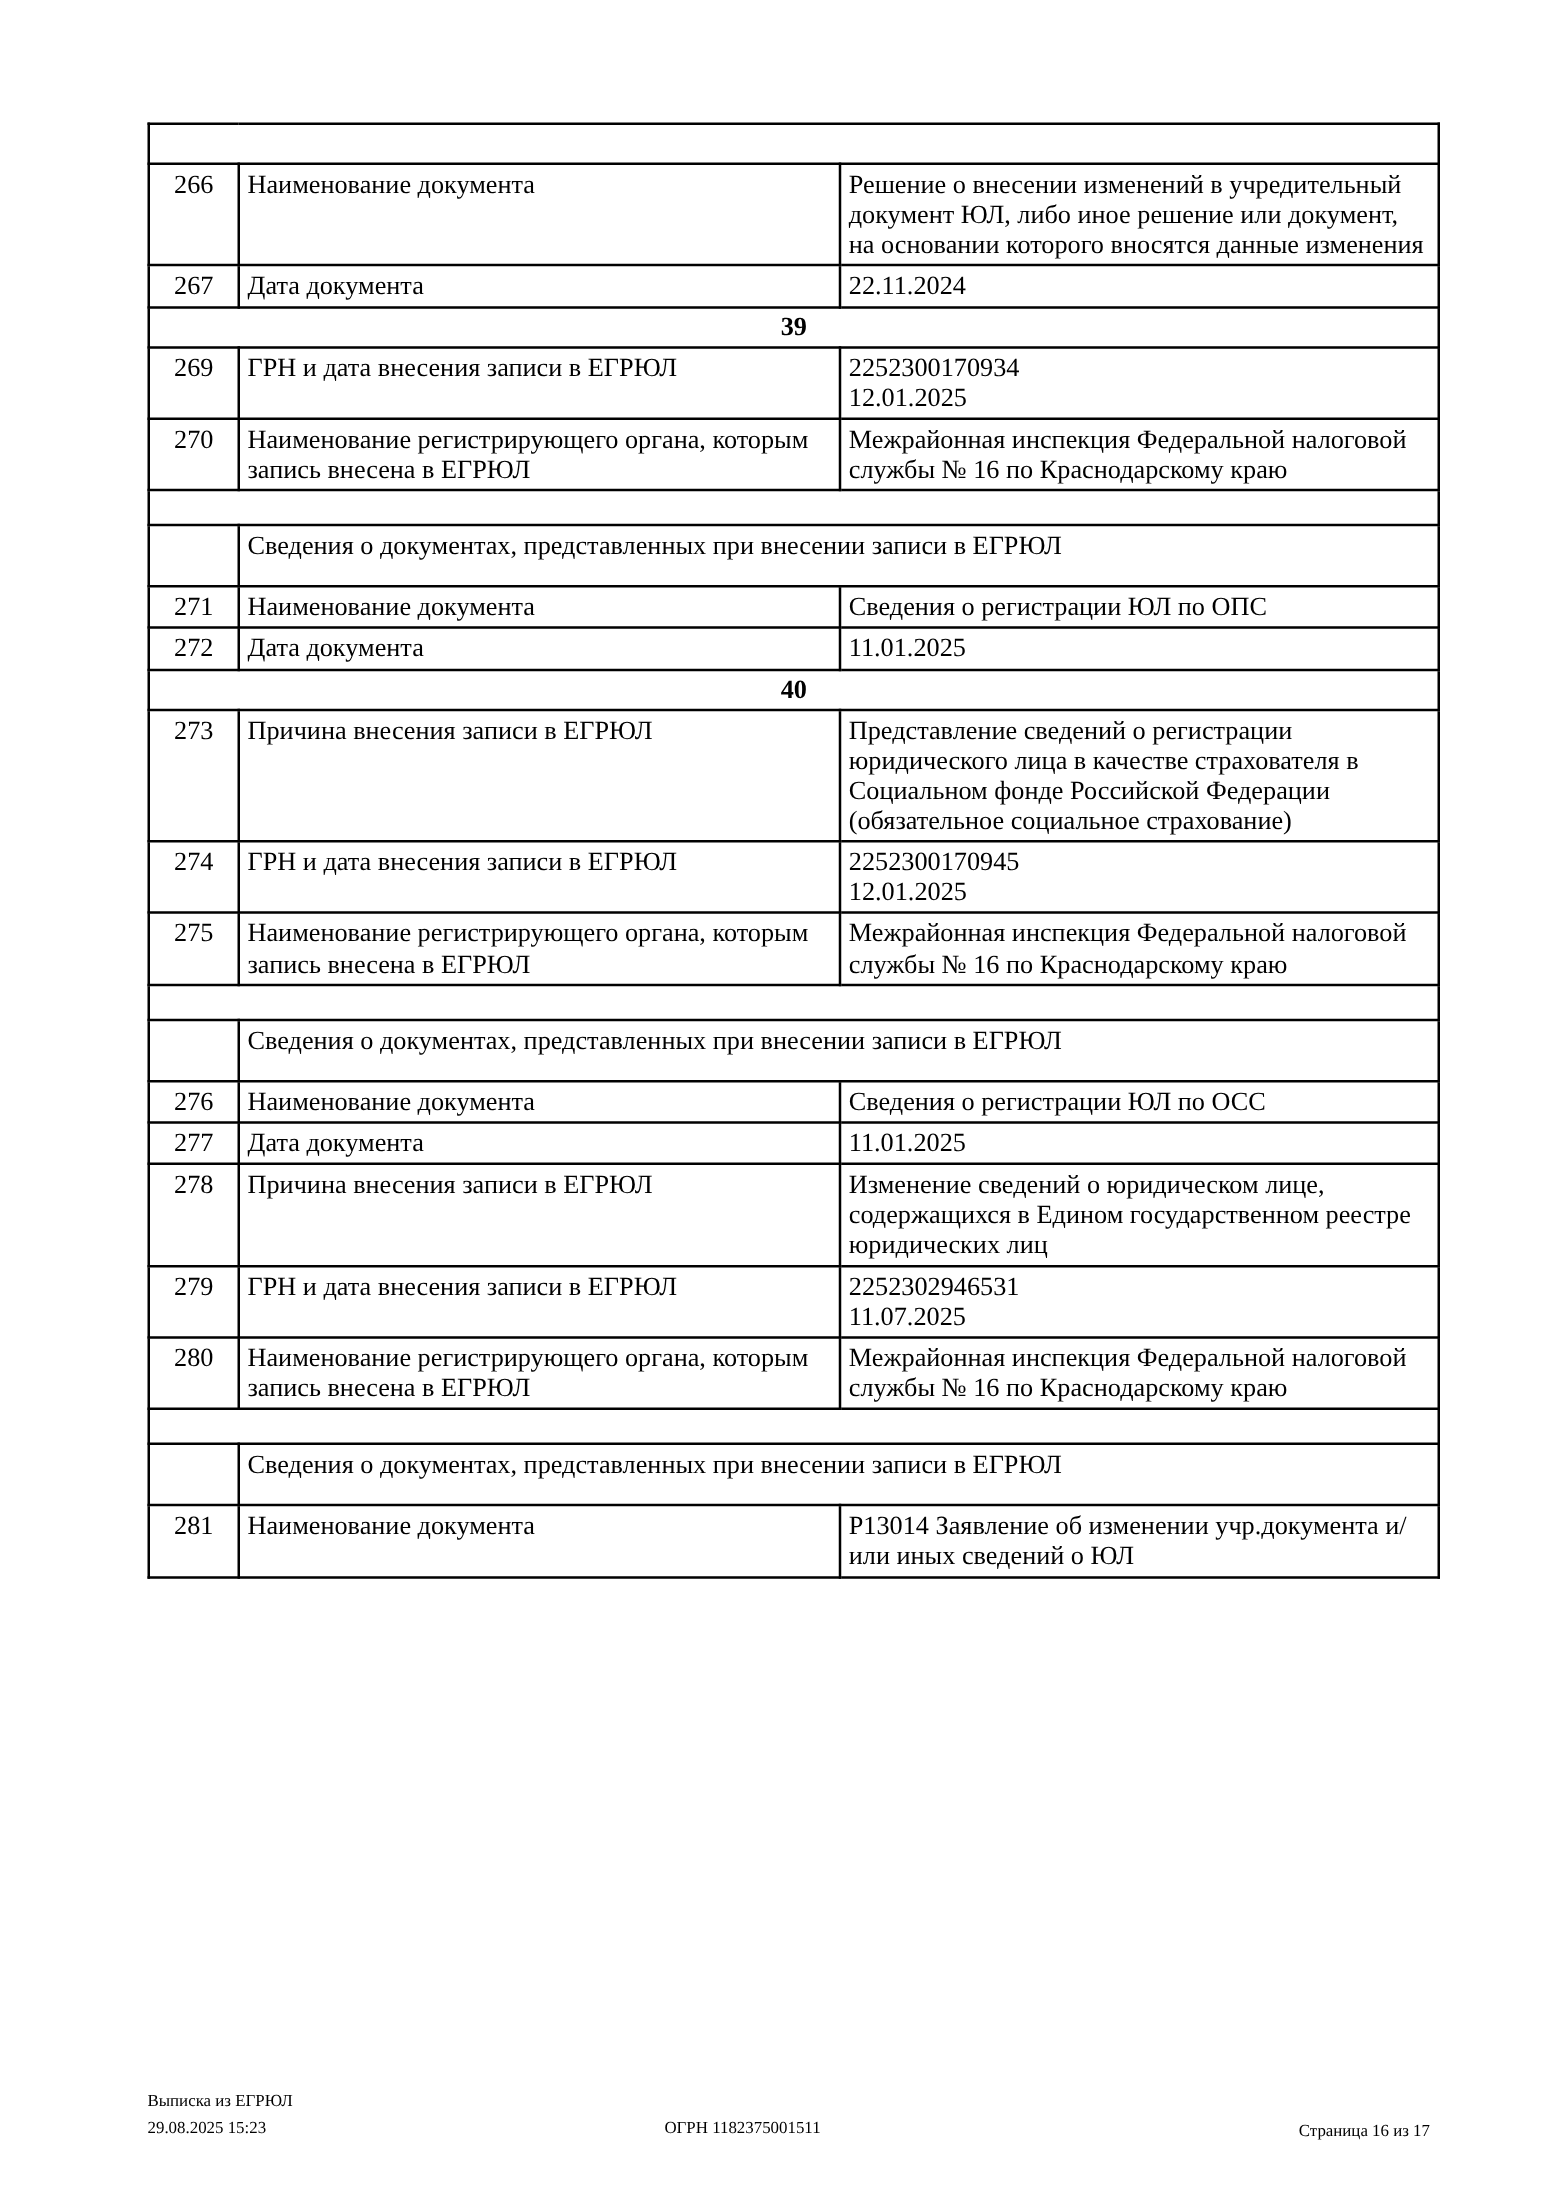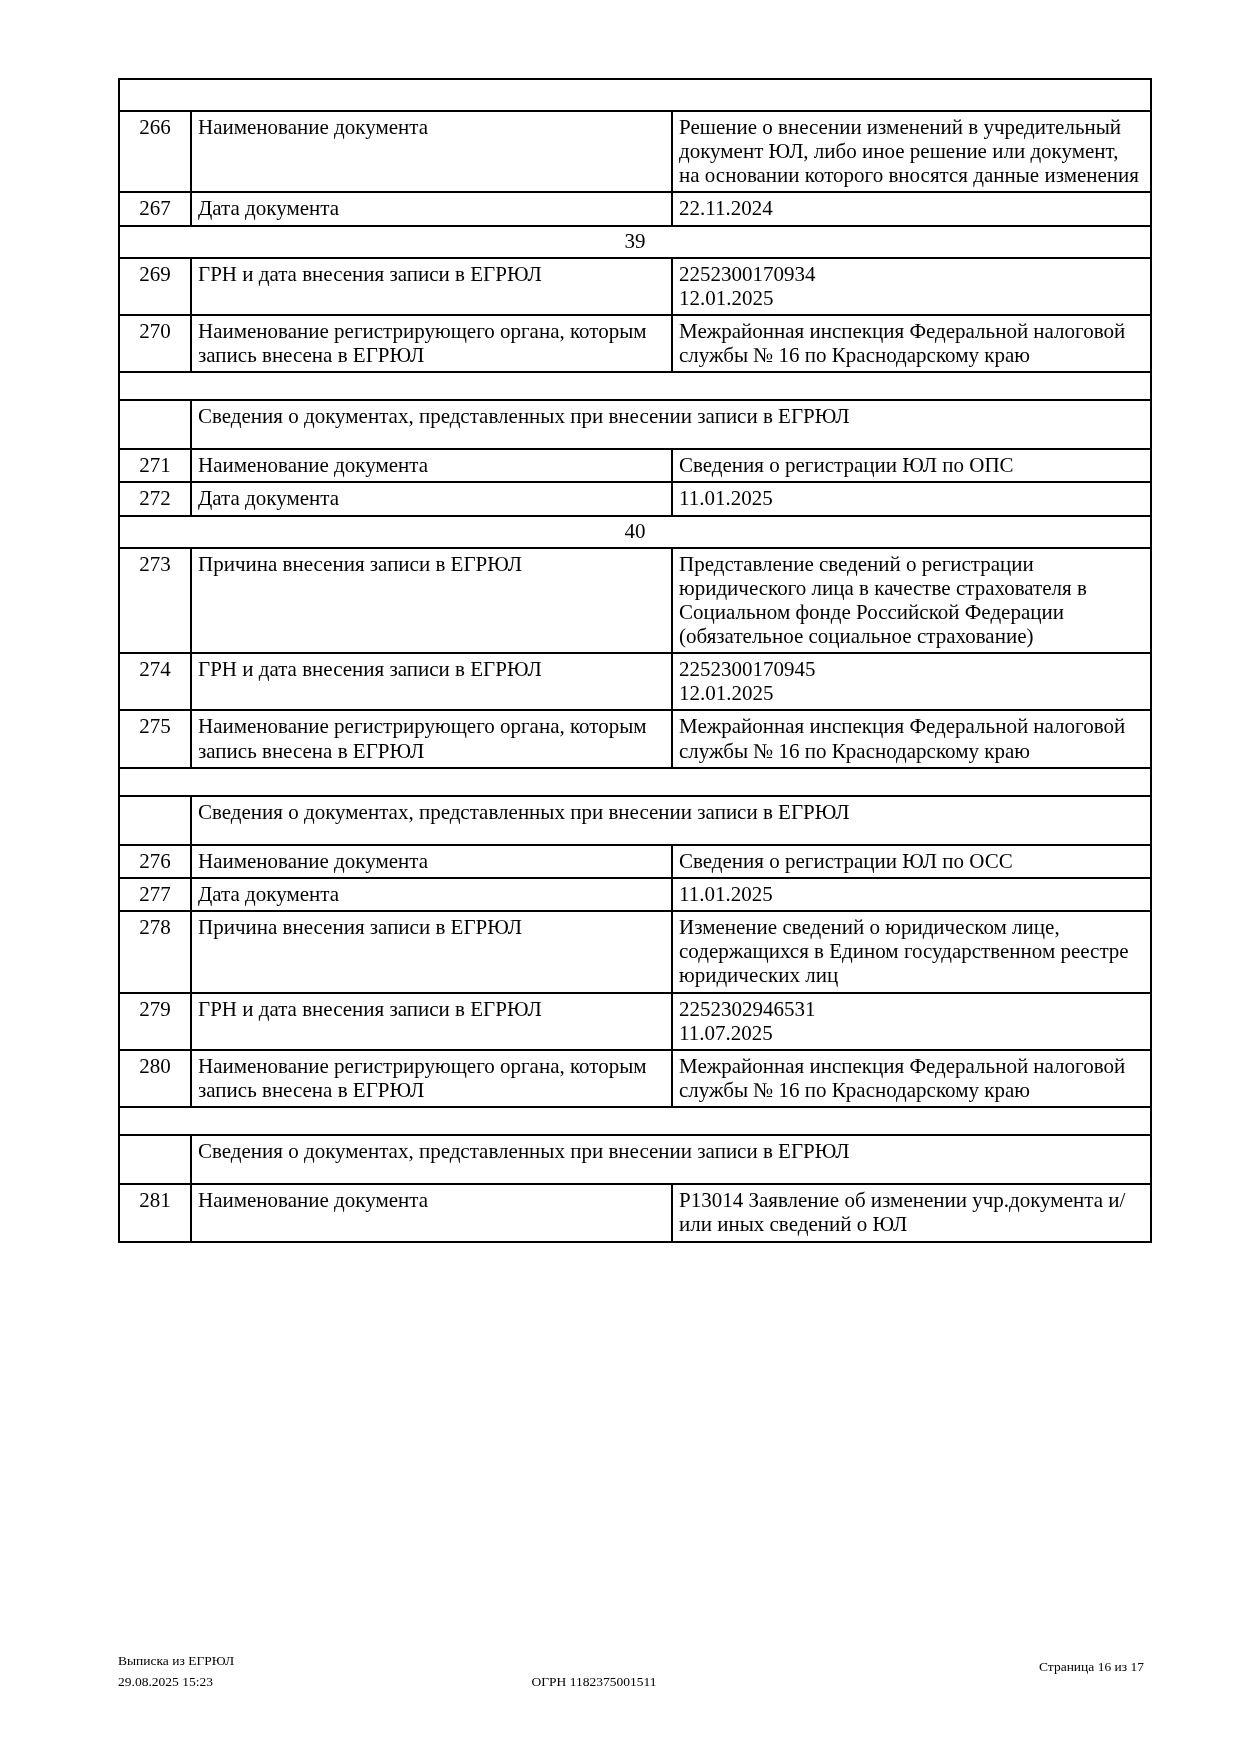--- a/index.html
+++ b/index.html
@@ -5,21 +5,21 @@
   html, body { margin: 0; padding: 0; }
   body {
     width: 1240px;
     height: 1755px;
     background: #ffffff;
     color: #000000;
     font-family: "Liberation Serif", "DejaVu Serif", serif;
     position: relative;
     overflow: hidden;
   }
-  .page { position: absolute; inset: 0; }
+  .page { position: absolute; inset: 0; margin-top: 20px; }
 
   table.egrul-table {
     position: absolute;
     left: 118px;
     top: 78px;
     width: 1032px;
     border-collapse: collapse;
     table-layout: fixed;
     font-size: 21px;
     line-height: 1.15;
@@ -33,21 +33,21 @@
   }
   td.c-num {
     text-align: center;
     padding-left: 2px;
     padding-right: 2px;
   }
   tr.row-spacer td { height: 26px; padding: 0; }
   tr.row-spacer:first-child td { height: 30px; }
   tr.row-section td {
     text-align: center;
-    font-weight: normal;
+    font-weight: bold;
     height: 26px;
     padding-top: 2px;
     padding-bottom: 2px;
   }
   tr.row-subheader td { padding-top: 3px; padding-bottom: 20px; }
   .val-line { display: block; }
 
   .footer {
     position: absolute;
     left: 0;
@@ -67,21 +67,21 @@
     position: absolute;
     left: 0;
     top: 21px;
     width: 1188px;
     text-align: center;
     white-space: nowrap;
   }
   .footer-right {
     position: absolute;
     right: 96px;
-    top: 6px;
+    top: 24px;
     text-align: right;
     white-space: nowrap;
   }
 </style>
 </head>
 <body>
 
 <div class="page">
 
   <table class="egrul-table">

